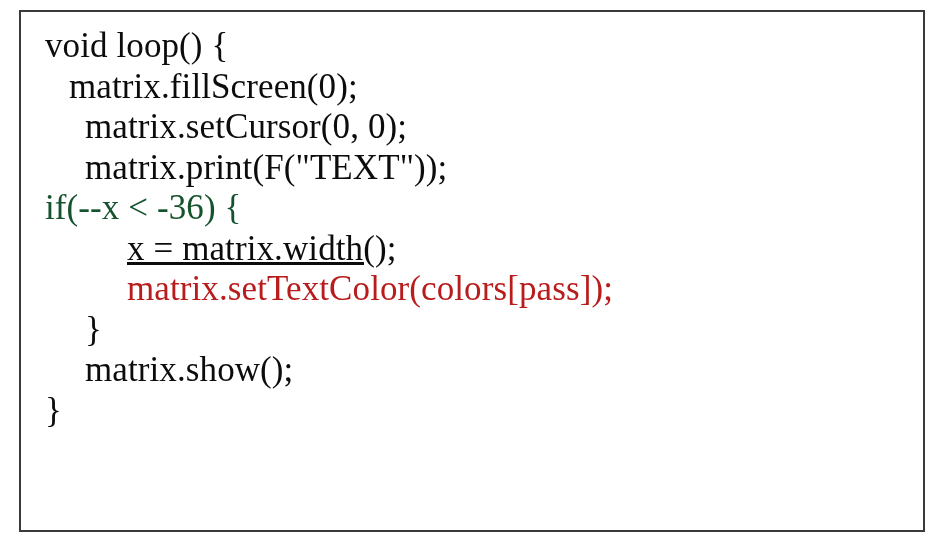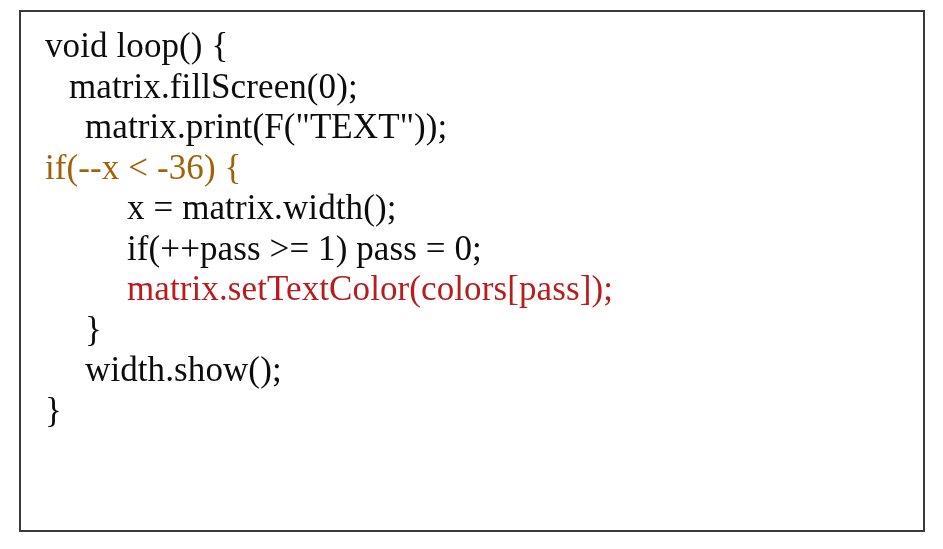--- a/index.html
+++ b/index.html
@@ -61,24 +61,24 @@
 </style>
 </head>
 <body>
 
 <div id="canvas">
 
   <div id="code-box" style="border-color: rgb(58, 58, 58); background: rgb(255, 255, 255);">
     <div id="code-listing">
         <div class="code-line indent-0" style="color: rgb(12, 12, 12);">void loop() {</div>
         <div class="code-line indent-1" style="color: rgb(12, 12, 12); padding-left: 48px;">matrix.fillScreen(0);</div>
+        <div class="code-line indent-1" style="color: rgb(12, 12, 12);">matrix.setCursor(0, 0);</div>
         <div class="code-line indent-1" style="color: rgb(12, 12, 12);">matrix.print(F("TEXT"));</div>
-        <div class="code-line indent-1" style="color: #a16207; padding-left: 24px;">if(--x &lt; -36) {</div>
-        <div class="code-line indent-2" style="color: rgb(12, 12, 12);">x = matrix.width();</div>
-        <div class="code-line indent-2" style="color: rgb(12, 12, 12);">if(++pass &gt;= 1) pass = 0;</div>
+        <div class="code-line indent-1" style="color: #14532d; padding-left: 24px;">if(--x &lt; -36) {</div>
+        <div class="code-line indent-2" style="color: rgb(12, 12, 12); text-decoration: underline;">x = matrix.width();</div>
         <div class="code-line indent-2" style="color: #b91c1c;">matrix.setTextColor(colors[pass]);</div>
         <div class="code-line indent-1" style="color: rgb(12, 12, 12);">}</div>
-        <div class="code-line indent-1" style="color: rgb(12, 12, 12);">width.show();</div>
+        <div class="code-line indent-1" style="color: rgb(12, 12, 12);">matrix.show();</div>
         <div class="code-line indent-0" style="color: rgb(12, 12, 12);">}</div>
       </div>
   </div>
 
 </div>
 
 </body></html>

